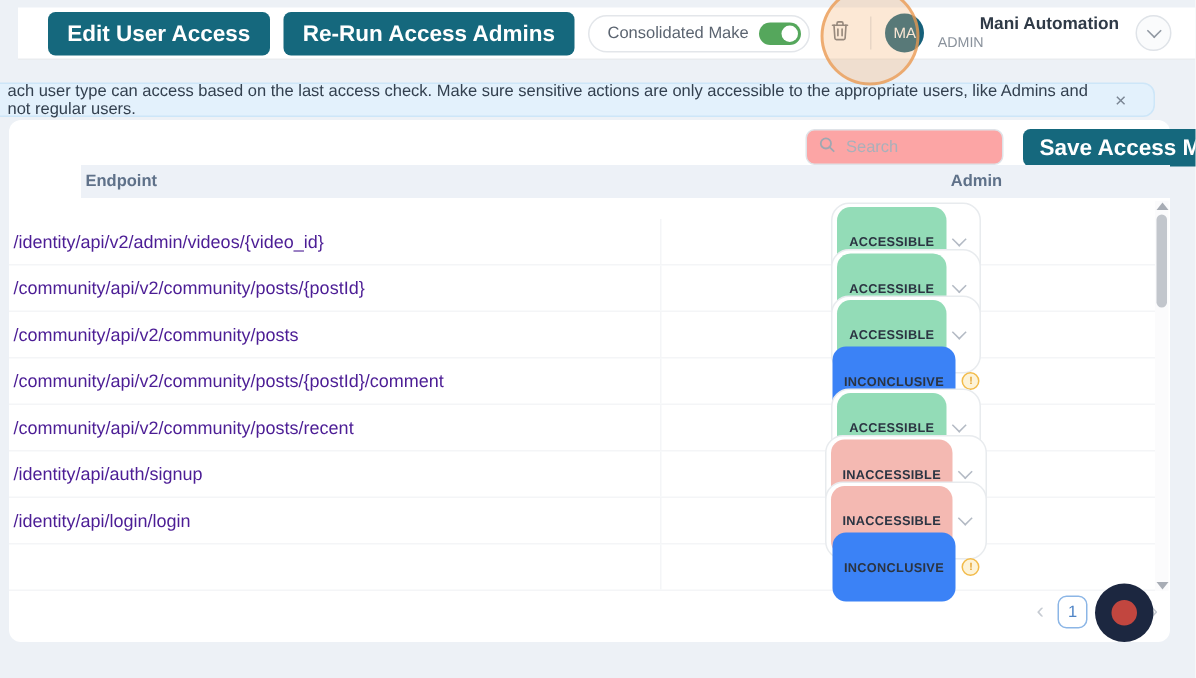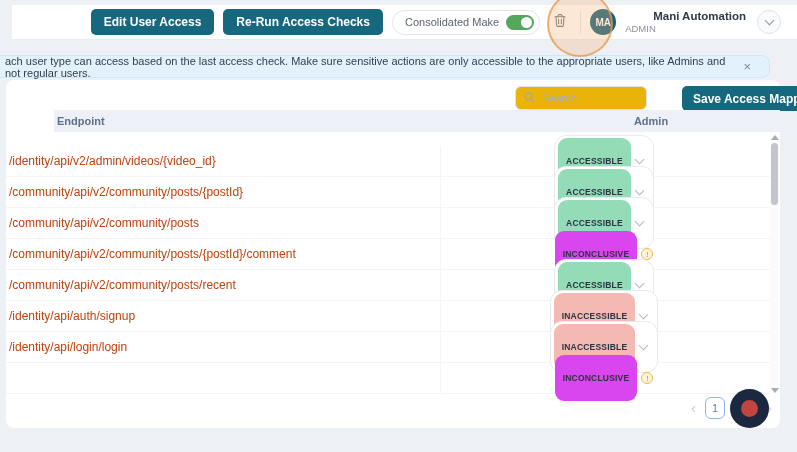--- a/index.html
+++ b/index.html
@@ -8,34 +8,34 @@
     background:#edf1f6;font-family:"Liberation Sans",sans-serif;
     -webkit-font-smoothing:antialiased;
   }
   
   .topbar{
     position:absolute;left:12px;top:5px;right:0;height:35px;background:#fff;
     border-bottom:1px solid #e9ecef;display:flex;align-items:center;
     justify-content:flex-end;gap:9px;padding-right:16px;box-sizing:border-box;z-index:5;
   }
   .btn-teal{
-    background:#15687d;color:#fff;font-size:12px;font-weight:700;border:none;
+    background:#15687d;color:#fff;font-size:15px;font-weight:700;border:none;
     border-radius:5px;padding:6px 13px;font-family:inherit;white-space:nowrap;cursor:pointer;
   }
   .toggle-pill{
     display:flex;align-items:center;gap:7px;background:#fff;border:1px solid #e3e6ea;
     border-radius:13px;padding:4px 5px 4px 12px;font-size:11px;color:#5b6470;cursor:pointer;
   }
   .toggle{width:28px;height:15px;border-radius:8px;background:#55a75c;position:relative;}
   .toggle-knob{position:absolute;right:2px;top:2px;width:11px;height:11px;background:#fff;border-radius:50%;}
   .trash-btn{background:none;border:none;padding:2px 4px;cursor:pointer;display:flex;align-items:center;}
   .vdiv{width:1px;height:22px;background:#e3e6ea;}
   .avatar{
     width:26px;height:26px;border-radius:50%;background:#15607a;color:#fff;font-size:10px;
-    font-weight:700;display:flex;align-items:center;justify-content:center;flex:0 0 auto;
+    font-weight:400;display:flex;align-items:center;justify-content:center;flex:0 0 auto;
   }
   .user-block{display:flex;flex-direction:column;line-height:1.25;margin-right:2px;}
   .user-name{font-size:11.5px;font-weight:700;color:#2f3a47;white-space:nowrap;margin-left:28px;}
   .user-role{font-size:9.5px;color:#8a929c;}
   .chev-circle{
     width:22px;height:22px;border-radius:50%;border:1px solid #dfe3e8;background:#fafbfc;
     display:flex;align-items:center;justify-content:center;cursor:pointer;
   }
   .chev{
     width:6px;height:6px;border-right:1.5px solid #8f97a1;border-bottom:1.5px solid #8f97a1;
@@ -51,53 +51,53 @@
   .banner{
     position:absolute;left:-10px;top:55px;width:780px;height:23px;background:#e3f1fc;
     border:1px solid #cde6f8;border-radius:8px;display:flex;align-items:center;
     justify-content:space-between;padding:0 12px 0 14px;box-sizing:border-box;
     font-size:11px;color:#33404f;z-index:4;
   }
   .banner-close{color:#7b8694;font-size:13px;line-height:1;cursor:pointer;background:none;border:none;font-family:inherit;}
   
   .card{position:absolute;left:6px;top:80px;width:774px;height:348px;background:#fff;border-radius:8px;z-index:3;}
   .search-box{
-    position:absolute;left:509px;top:6px;width:132px;height:24px;border:1px solid #dfe3e8;
+    position:absolute;left:531px;top:6px;width:132px;height:24px;border:1px solid #dfe3e8;
     border-radius:6px;display:flex;align-items:center;gap:5px;padding:0 8px;
-    box-sizing:border-box;background:#eab308;
+    box-sizing:border-box;background:#fca5a5;
   }
   .search-box input{border:none;outline:none;width:100%;font-size:11px;color:#374151;font-family:inherit;background:transparent;}
   .search-box input::placeholder{color:#a9b0ba;}
   .save-btn{position:absolute;left:676px;top:6px;height:25px;padding:0 11px;}
   
   .thead{
     position:absolute;left:0;top:30px;right:0;height:22px;background:#edf1f7;
     display:flex;align-items:center;font-size:11px;font-weight:700;color:#5f7189;margin-left:48px;
   }
   .th-endpoint{padding-left:3px;}
   .th-admin{position:absolute;left:434px;width:326px;text-align:center;}
   .tbody{position:absolute;left:0;top:52px;width:764px;padding-top:14px;}
   .trow{height:31px;display:flex;align-items:center;border-bottom:1px solid #f4f5f7;position:relative;box-sizing:border-box;}
-  .cell-endpoint{font-size:12px;color:#c2410c;padding-left:3px;}
+  .cell-endpoint{font-size:12px;color:#4c1d95;padding-left:3px;}
   .cell-status{
     position:absolute;left:434px;top:0;bottom:0;width:326px;border-left:1px solid #f4f5f7;
     display:flex;align-items:center;justify-content:center;
   }
   .status-pill{
     display:inline-flex;align-items:center;background:#fff;border:1px solid #e8ebee;
     border-radius:12px;padding:2px 3px;cursor:pointer;
   }
   .status-plain{display:inline-flex;align-items:center;}
   .badge{
     border-radius:9px;padding:18px 8px;font-size:8.5px;font-weight:700;color:#2b3442;
     letter-spacing:0.2px;white-space:nowrap;
   }
   .badge.accessible{background:#93dcb7;}
   .badge.inaccessible{background:#f4b9b2;}
-  .badge.inconclusive{background:#d946ef;}
+  .badge.inconclusive{background:#3b82f6;}
   .pill-chev{
     width:6px;height:6px;border-right:1.5px solid #b3bac4;border-bottom:1.5px solid #b3bac4;
     transform:rotate(45deg);margin:0 7px 3px 5px;
   }
   .info-dot{
     width:10px;height:10px;border-radius:50%;border:1px solid #f2bb4a;background:#fdf3d8;
     color:#e5a32e;font-size:7px;font-weight:700;display:inline-flex;align-items:center;
     justify-content:center;margin-left:4px;line-height:1;
   }
   
@@ -119,21 +119,21 @@
     position:absolute;left:730px;top:389px;width:39px;height:39px;border-radius:50%;
     background:#1c2740;display:flex;align-items:center;justify-content:center;z-index:60;
   }
   .record-inner{width:17px;height:17px;border-radius:50%;background:#c2463f;}
 </style>
 </head>
 <body>
 
 <div class="topbar">
   <button class="btn-teal">Edit User Access</button>
-  <button class="btn-teal">Re-Run Access Checks</button>
+  <button class="btn-teal">Re-Run Access Admins</button>
   <div class="toggle-pill">
     <span>Consolidated Make</span>
     <span class="toggle">
         <span class="toggle-knob"></span>
       </span>
   </div>
   <button class="trash-btn">
     <span>
       <svg width="14" height="15" viewBox="0 0 14 15" fill="none" stroke="#6f7781" stroke-width="1.1" stroke-linecap="round">
         <path d="M2 3.8h10"></path>

